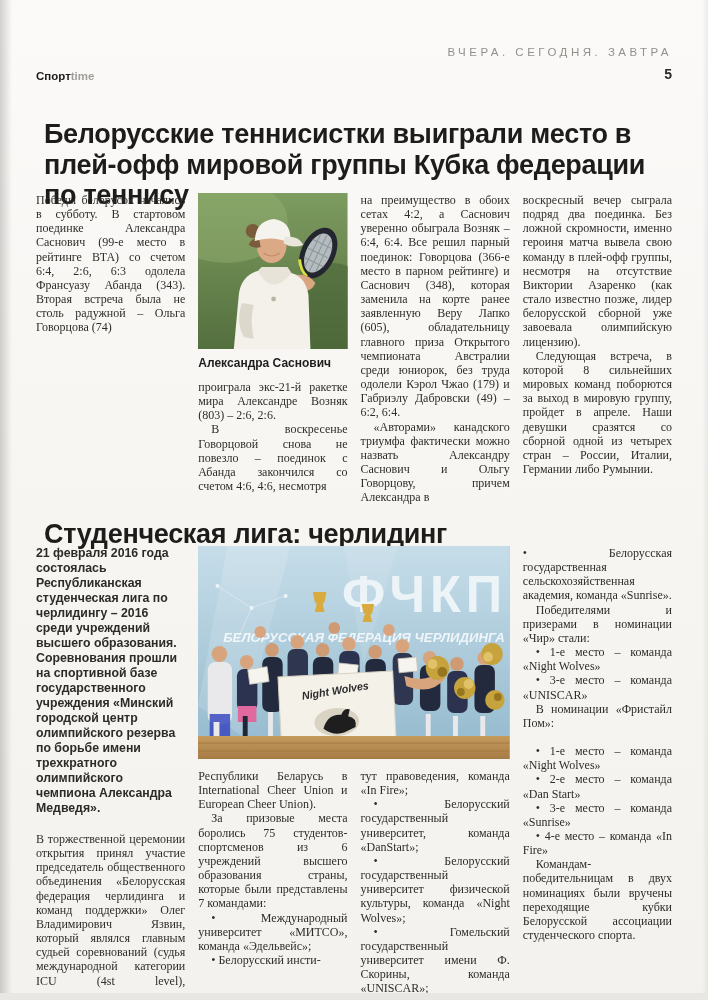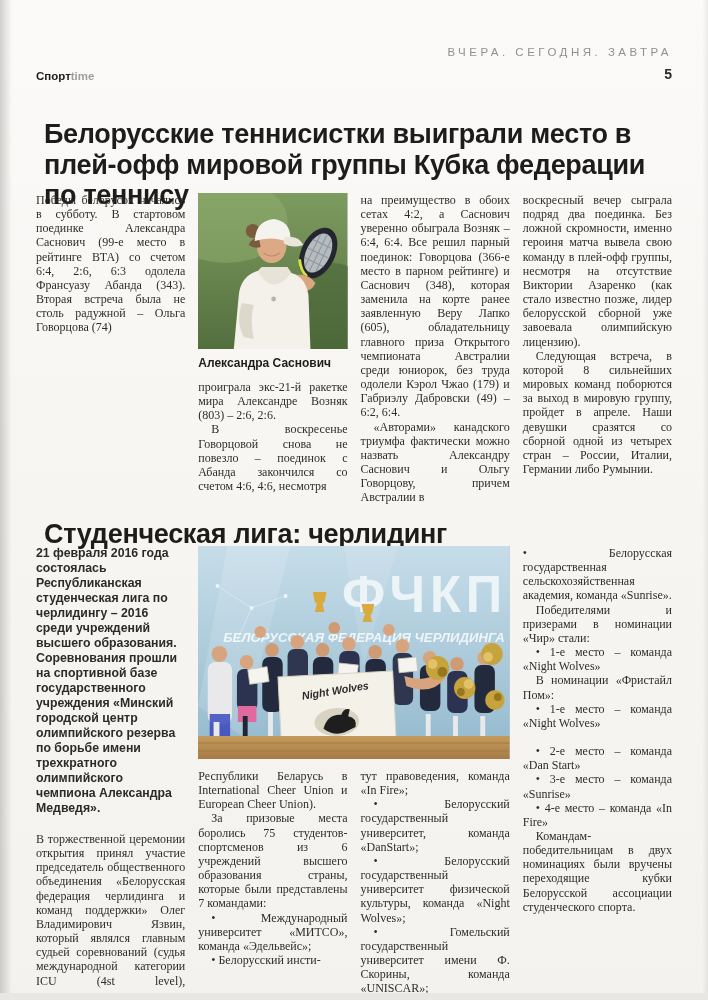--- a/index.html
+++ b/index.html
@@ -101,21 +101,21 @@
       </div>
       <div class="caption">Александра Саснович</div>
       <div class="col-text">
           <p class="first">проиграла экс-21-й ракетке мира Александре Возняк (803) – 2:6, 2:6.</p>
           <p class="">В воскресенье Говорцовой снова не повезло – поединок с Абанда закончился со счетом 4:6, 4:6, несмотря</p>
         </div>
     </div>
 
     <div class="col-text">
         <p class="first">на преимущество в обоих сетах 4:2, а Саснович уверенно обыграла Возняк – 6:4, 6:4. Все решил парный поединок: Говорцова (366-е место в парном рейтинге) и Саснович (348), которая заменила на корте ранее заявленную Веру Лапко (605), обладательницу главного приза Открытого чемпионата Австралии среди юниорок, без труда одолели Кэрол Чжао (179) и Габриэлу Дабровски (49) – 6:2, 6:4.</p>
-        <p class="">«Авторами» канадского триумфа фактически можно назвать Александру Саснович и Ольгу Говорцову, причем Австралии в</p>
+        <p class="">«Авторами» канадского триумфа фактически можно назвать Александру Саснович и Ольгу Говорцову, причем Александра в</p>
       </div>
     <div class="col-text">
         <p class="first">воскресный вечер сыграла подряд два поединка. Без ложной скромности, именно героиня матча вывела свою команду в плей-офф группы, несмотря на отсутствие Виктории Азаренко (как стало известно позже, лидер белорусской сборной уже завоевала олимпийскую лицензию).</p>
         <p class="">Следующая встреча, в которой 8 сильнейших мировых команд поборются за выход в мировую группу, пройдет в апреле. Наши девушки сразятся со сборной одной из четырех стран – России, Италии, Германии либо Румынии.</p>
       </div>
   </div>
 
   <h1 class="headline" id="headline2">Студенческая лига: черлидинг</h1>
 
   <div class="art-grid" id="article2">
@@ -238,20 +238,21 @@
     <div class="a2-col3 col-text">
         <p class="first">тут правоведения, команда «In Fire»;</p>
         <p class="">• Белорусский государственный университет, команда «DanStart»;</p>
         <p class="">• Белорусский государственный университет физической культуры, команда «Night Wolves»;</p>
         <p class="">• Гомельский государственный университет имени Ф. Скорины, команда «UNISCAR»;</p>
       </div>
     <div class="a2-col4 col-text" id="a2c4">
         <p class="first">• Белорусская государственная сельскохозяйственная академия, команда «Sunrise».</p>
         <p class="">Победителями и призерами в номинации «Чир» стали:</p>
         <p class="">• 1-е место – команда «Night Wolves»</p>
+        <p class="">• 3-е место – команда «UNISCAR»</p>
         <p class="">В номинации «Фристайл Пом»:</p>
         <p class="">• 1-е место – команда «Night Wolves»</p>
         <p class="">• 2-е место – команда «Dan Start»</p>
         <p class="">• 3-е место – команда «Sunrise»</p>
         <p class="">• 4-е место – команда «In Fire»</p>
         <p class="">Командам-победительницам в двух номинациях были вручены переходящие кубки Белорусской ассоциации студенческого спорта.</p>
       </div>
   </div>
 
 </div>

